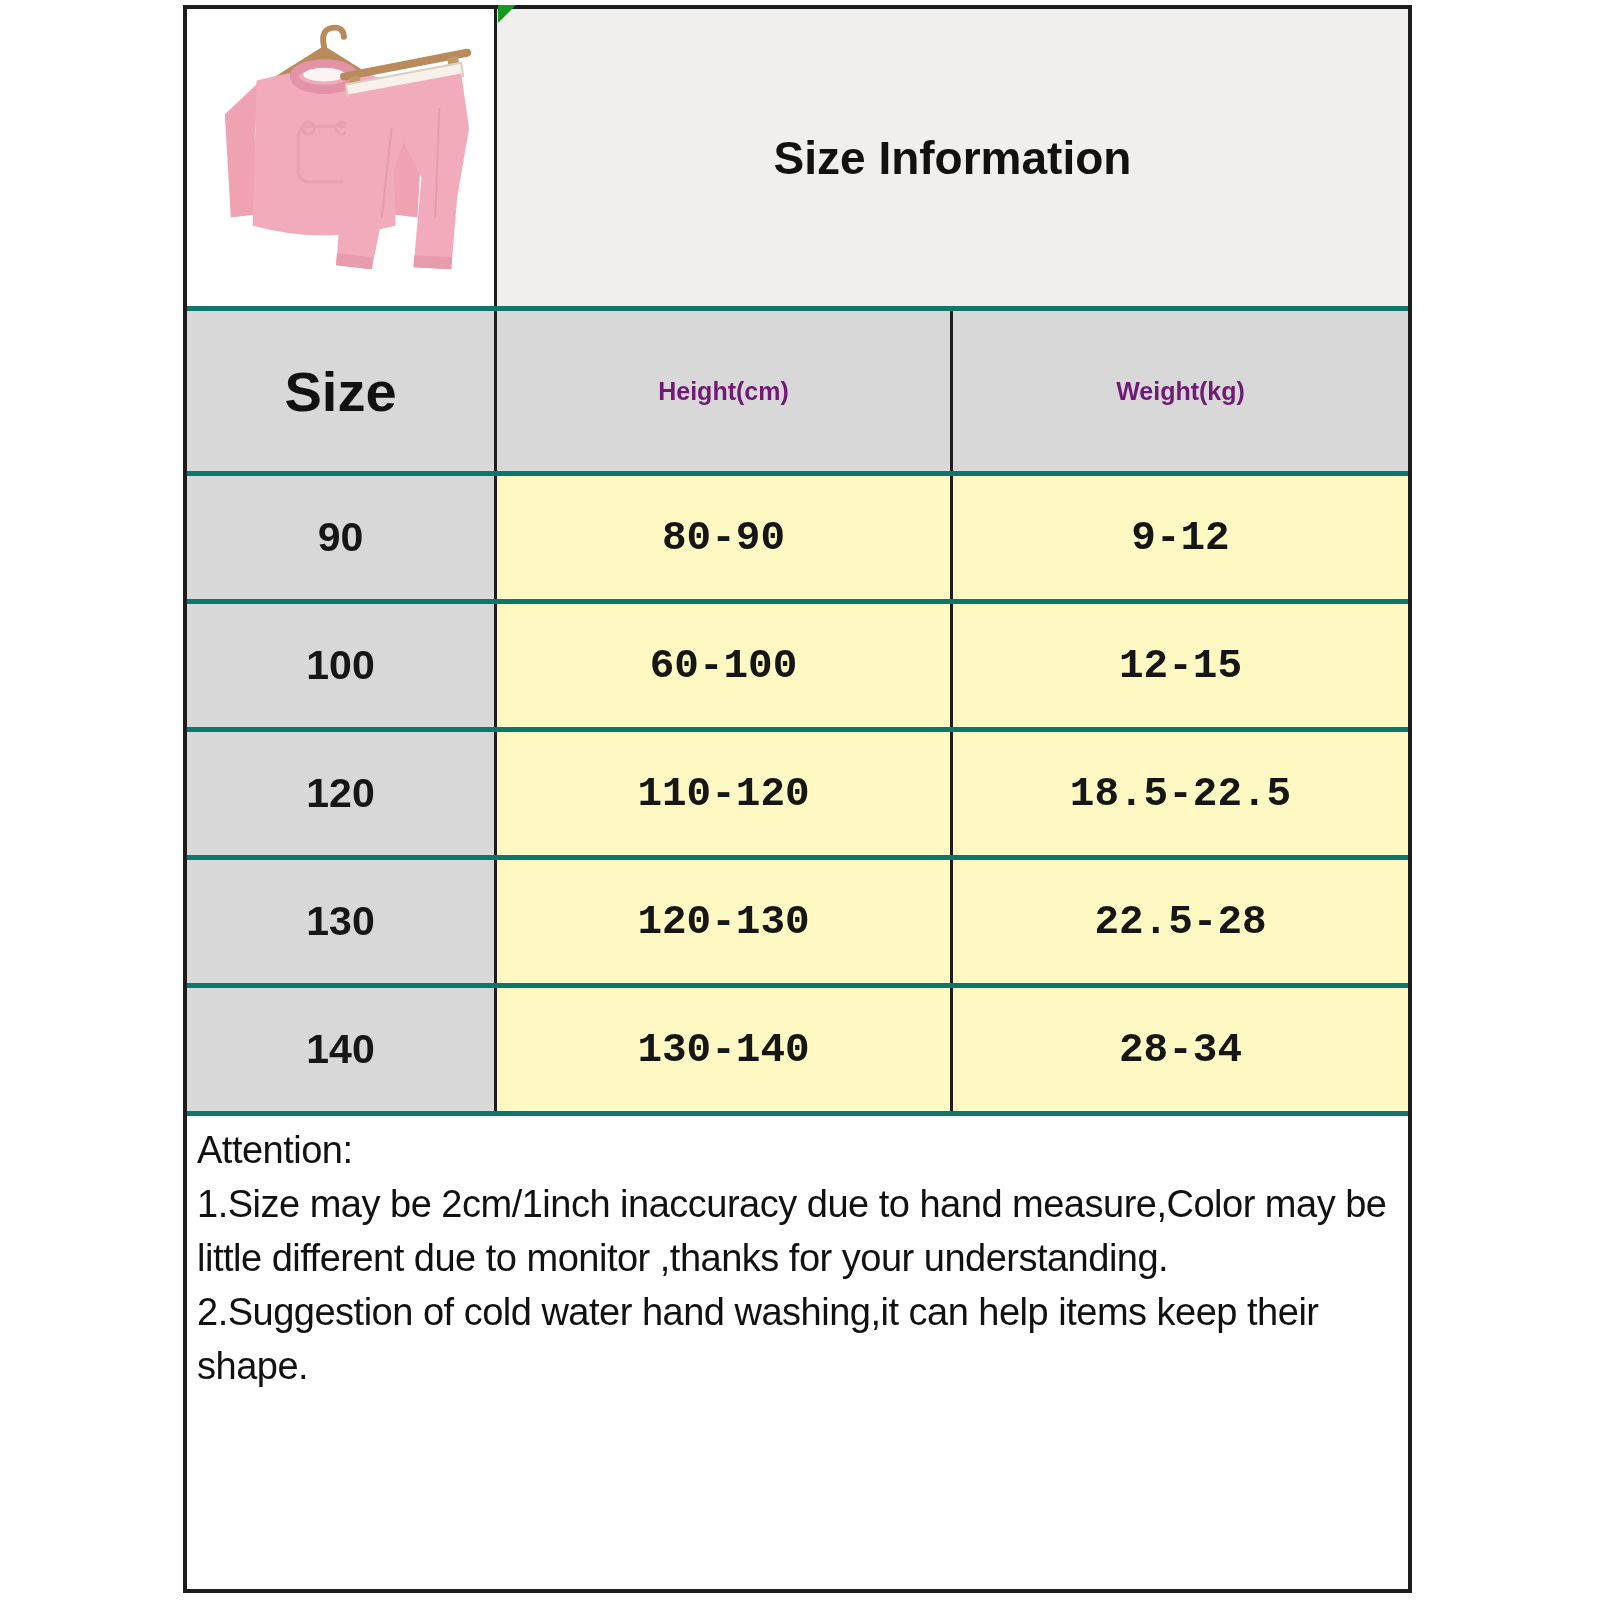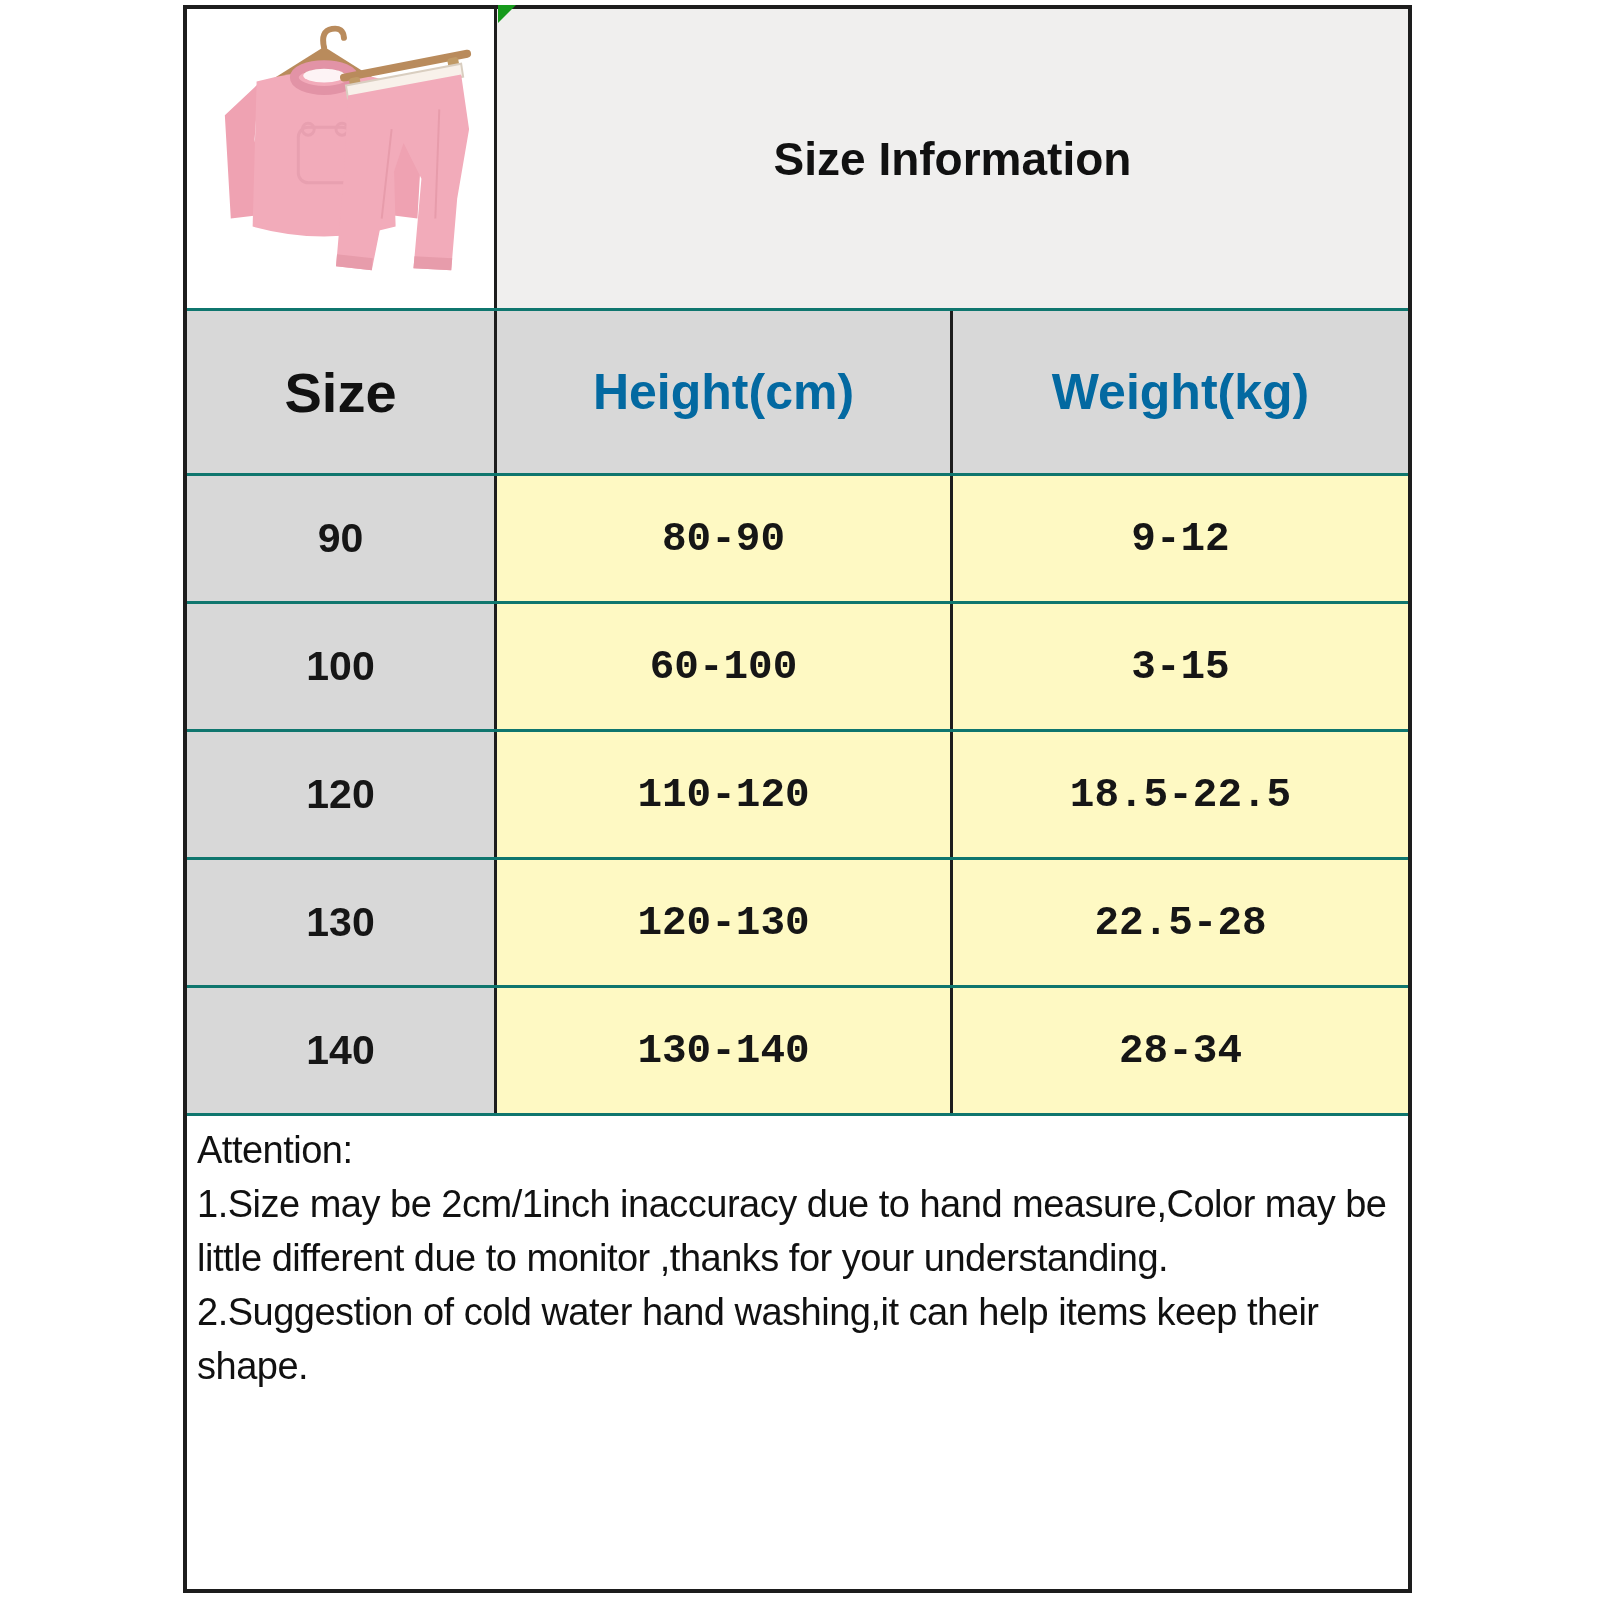--- a/index.html
+++ b/index.html
@@ -23,21 +23,21 @@
     height: 1588px;
     box-sizing: border-box;
     border: 4px solid #1d1d1d;
     background: #ffffff;
     display: flex;
     flex-direction: column;
   }
   .row {
     display: flex;
     box-sizing: border-box;
-    border-bottom: 3px solid #0f766e;
+    border-bottom: 5px solid #0f766e;
     flex: 0 0 auto;
   }
   .cell {
     box-sizing: border-box;
     display: flex;
     align-items: center;
     justify-content: center;
     overflow: hidden;
   }
   .c1 { width: 310px; border-right: 3px solid #1d1d1d; }
@@ -61,23 +61,23 @@
   
   .row-header { height: 165px; }
   .row-header .cell { background: #d8d8d8; }
   .size-header-label {
     font-size: 56px;
     font-weight: bold;
     color: #111111;
     text-align: center;
   }
   .col-header-label {
-    font-size: 50px;
-    font-weight: bold;
-    color: #0369a1;
+    font-size: 25px;
+    font-weight: bold;
+    color: #701a75;
   }
 
   
   .row-data { height: 128px; }
   .row-data .c1 { background: #d8d8d8; }
   .row-data .c2, .row-data .c3 { background: #fef9c3; font-family: Liberation Mono, monospace; }
   .data-text {
     font-size: 41px;
     font-weight: bold;
     color: #161616;
@@ -182,21 +182,21 @@
         </div>
     </div>
     <div class="row row-data">
       <div class="cell c1">
           <span class="data-text">100</span>
         </div>
       <div class="cell c2">
           <span class="data-text">60-100</span>
         </div>
       <div class="cell c3">
-          <span class="data-text">3-15</span>
+          <span class="data-text">12-15</span>
         </div>
     </div>
     <div class="row row-data">
       <div class="cell c1">
           <span class="data-text">120</span>
         </div>
       <div class="cell c2">
           <span class="data-text">110-120</span>
         </div>
       <div class="cell c3">

